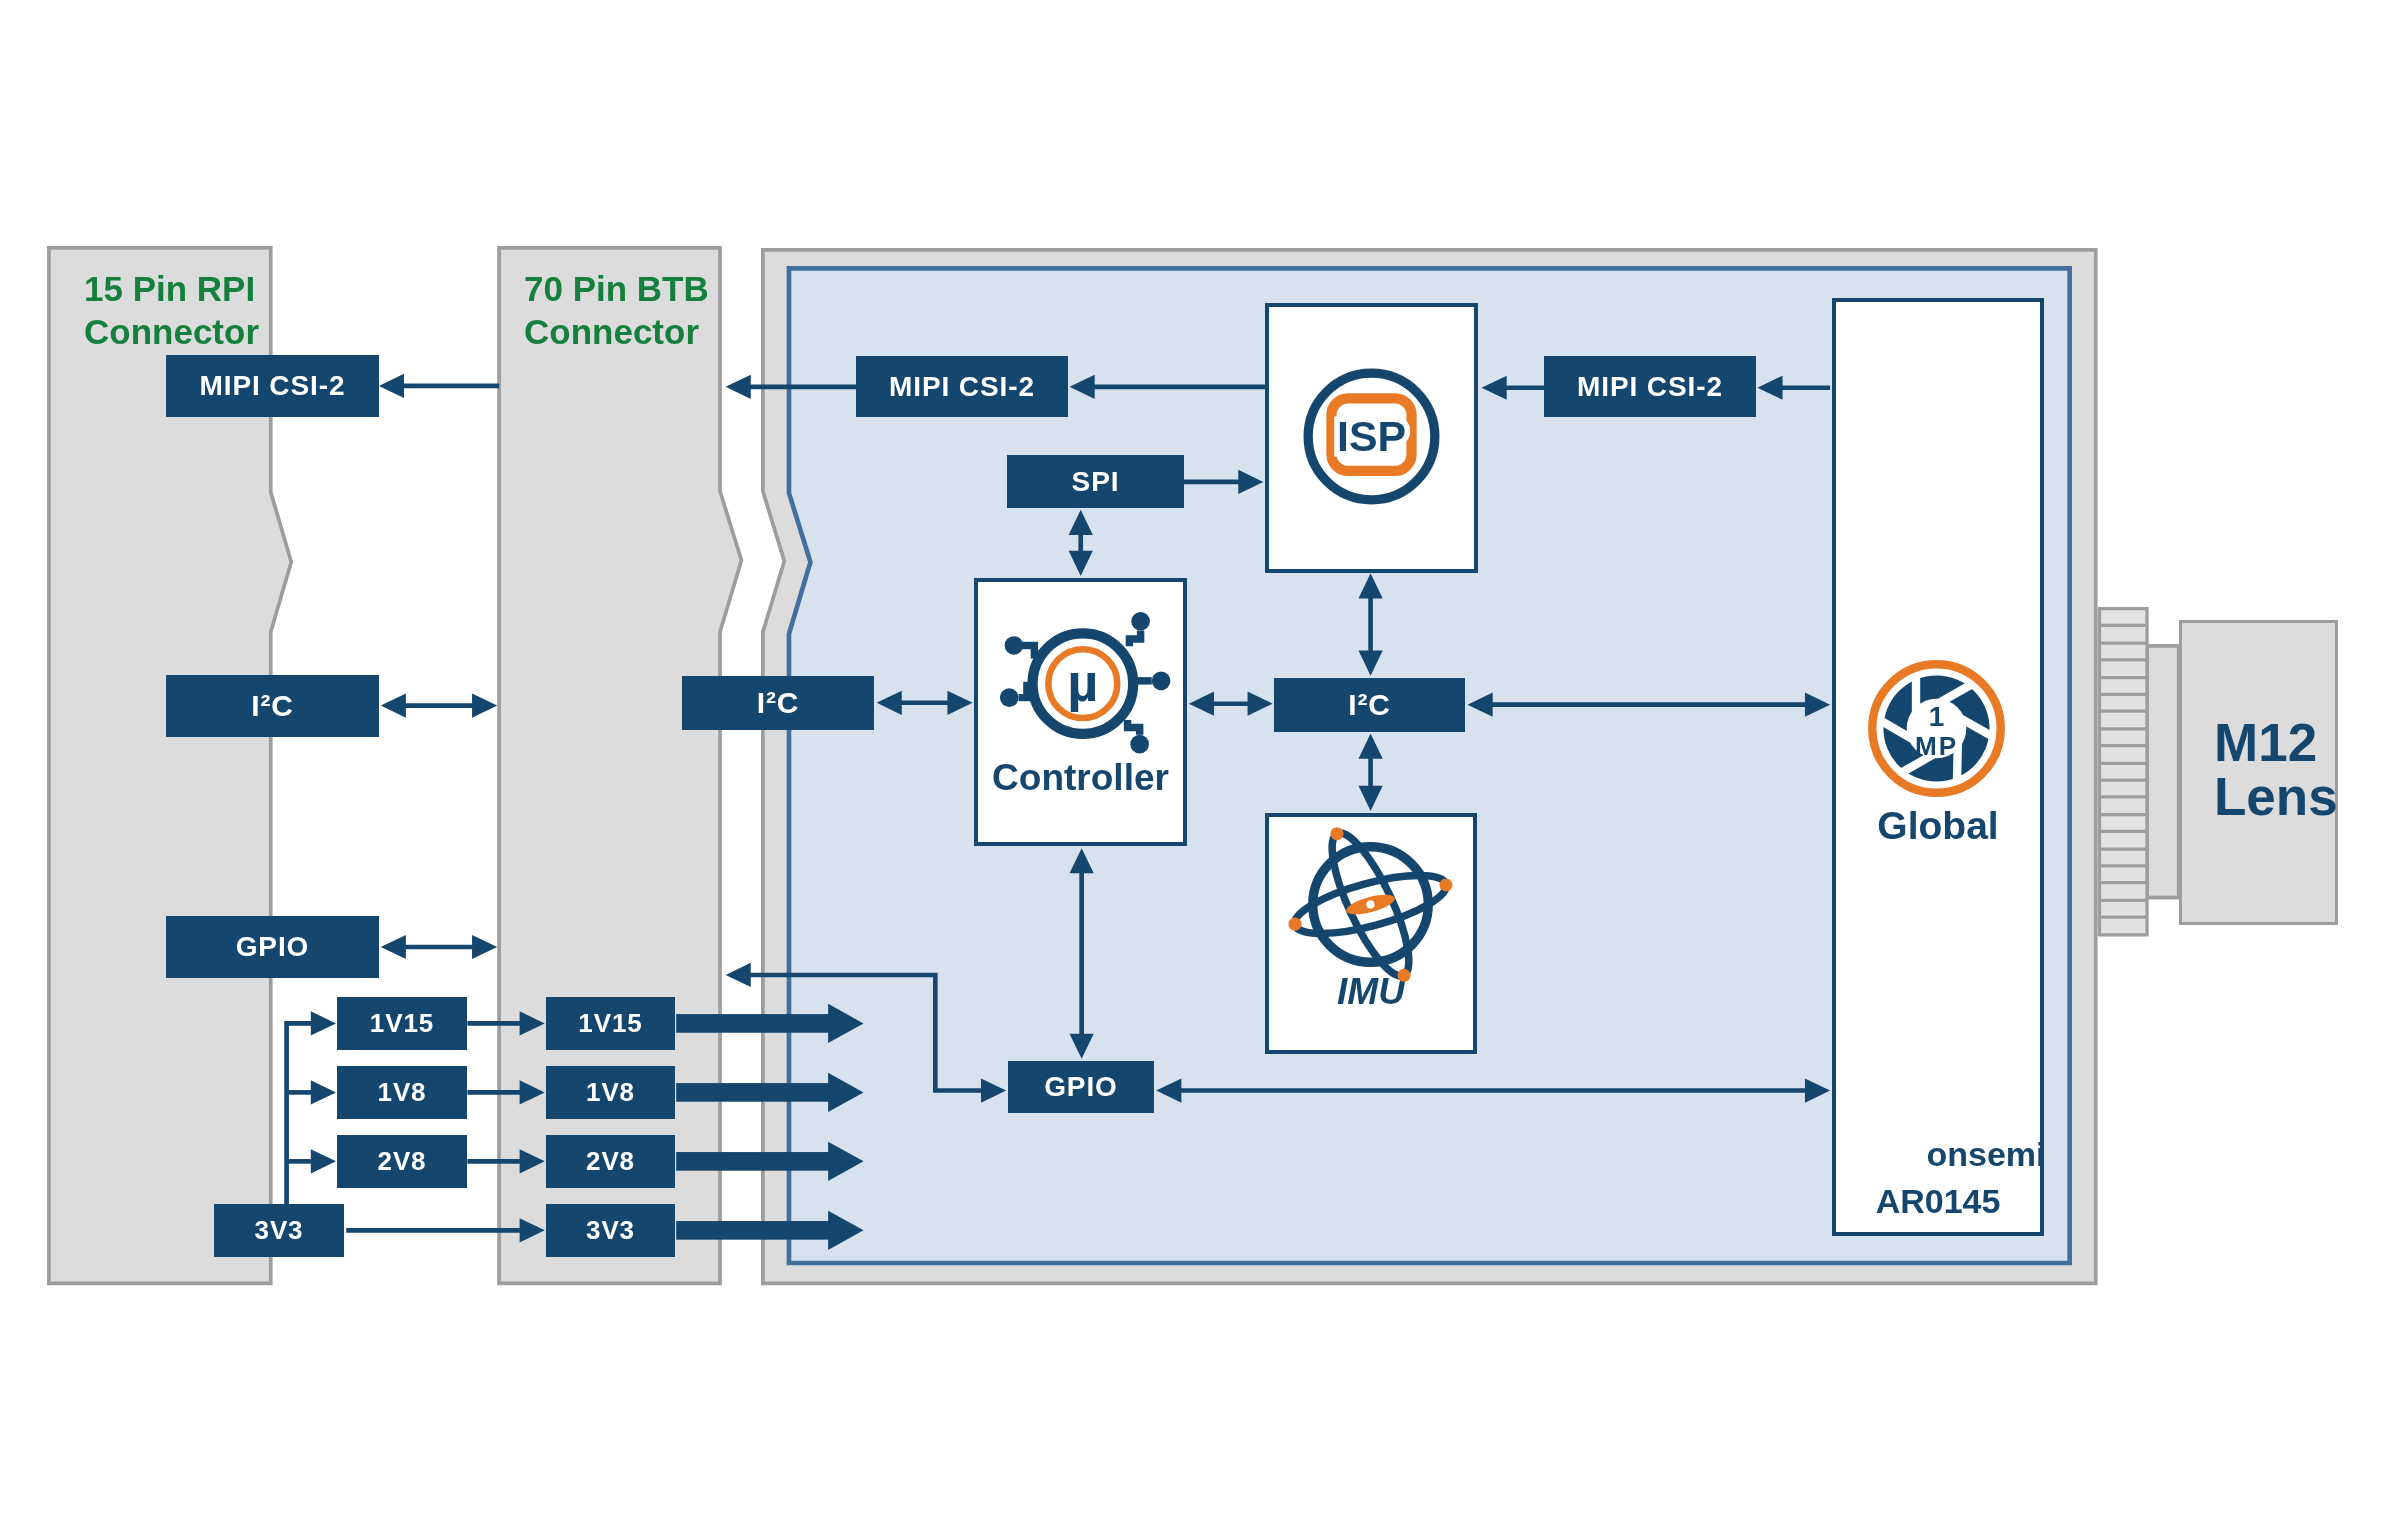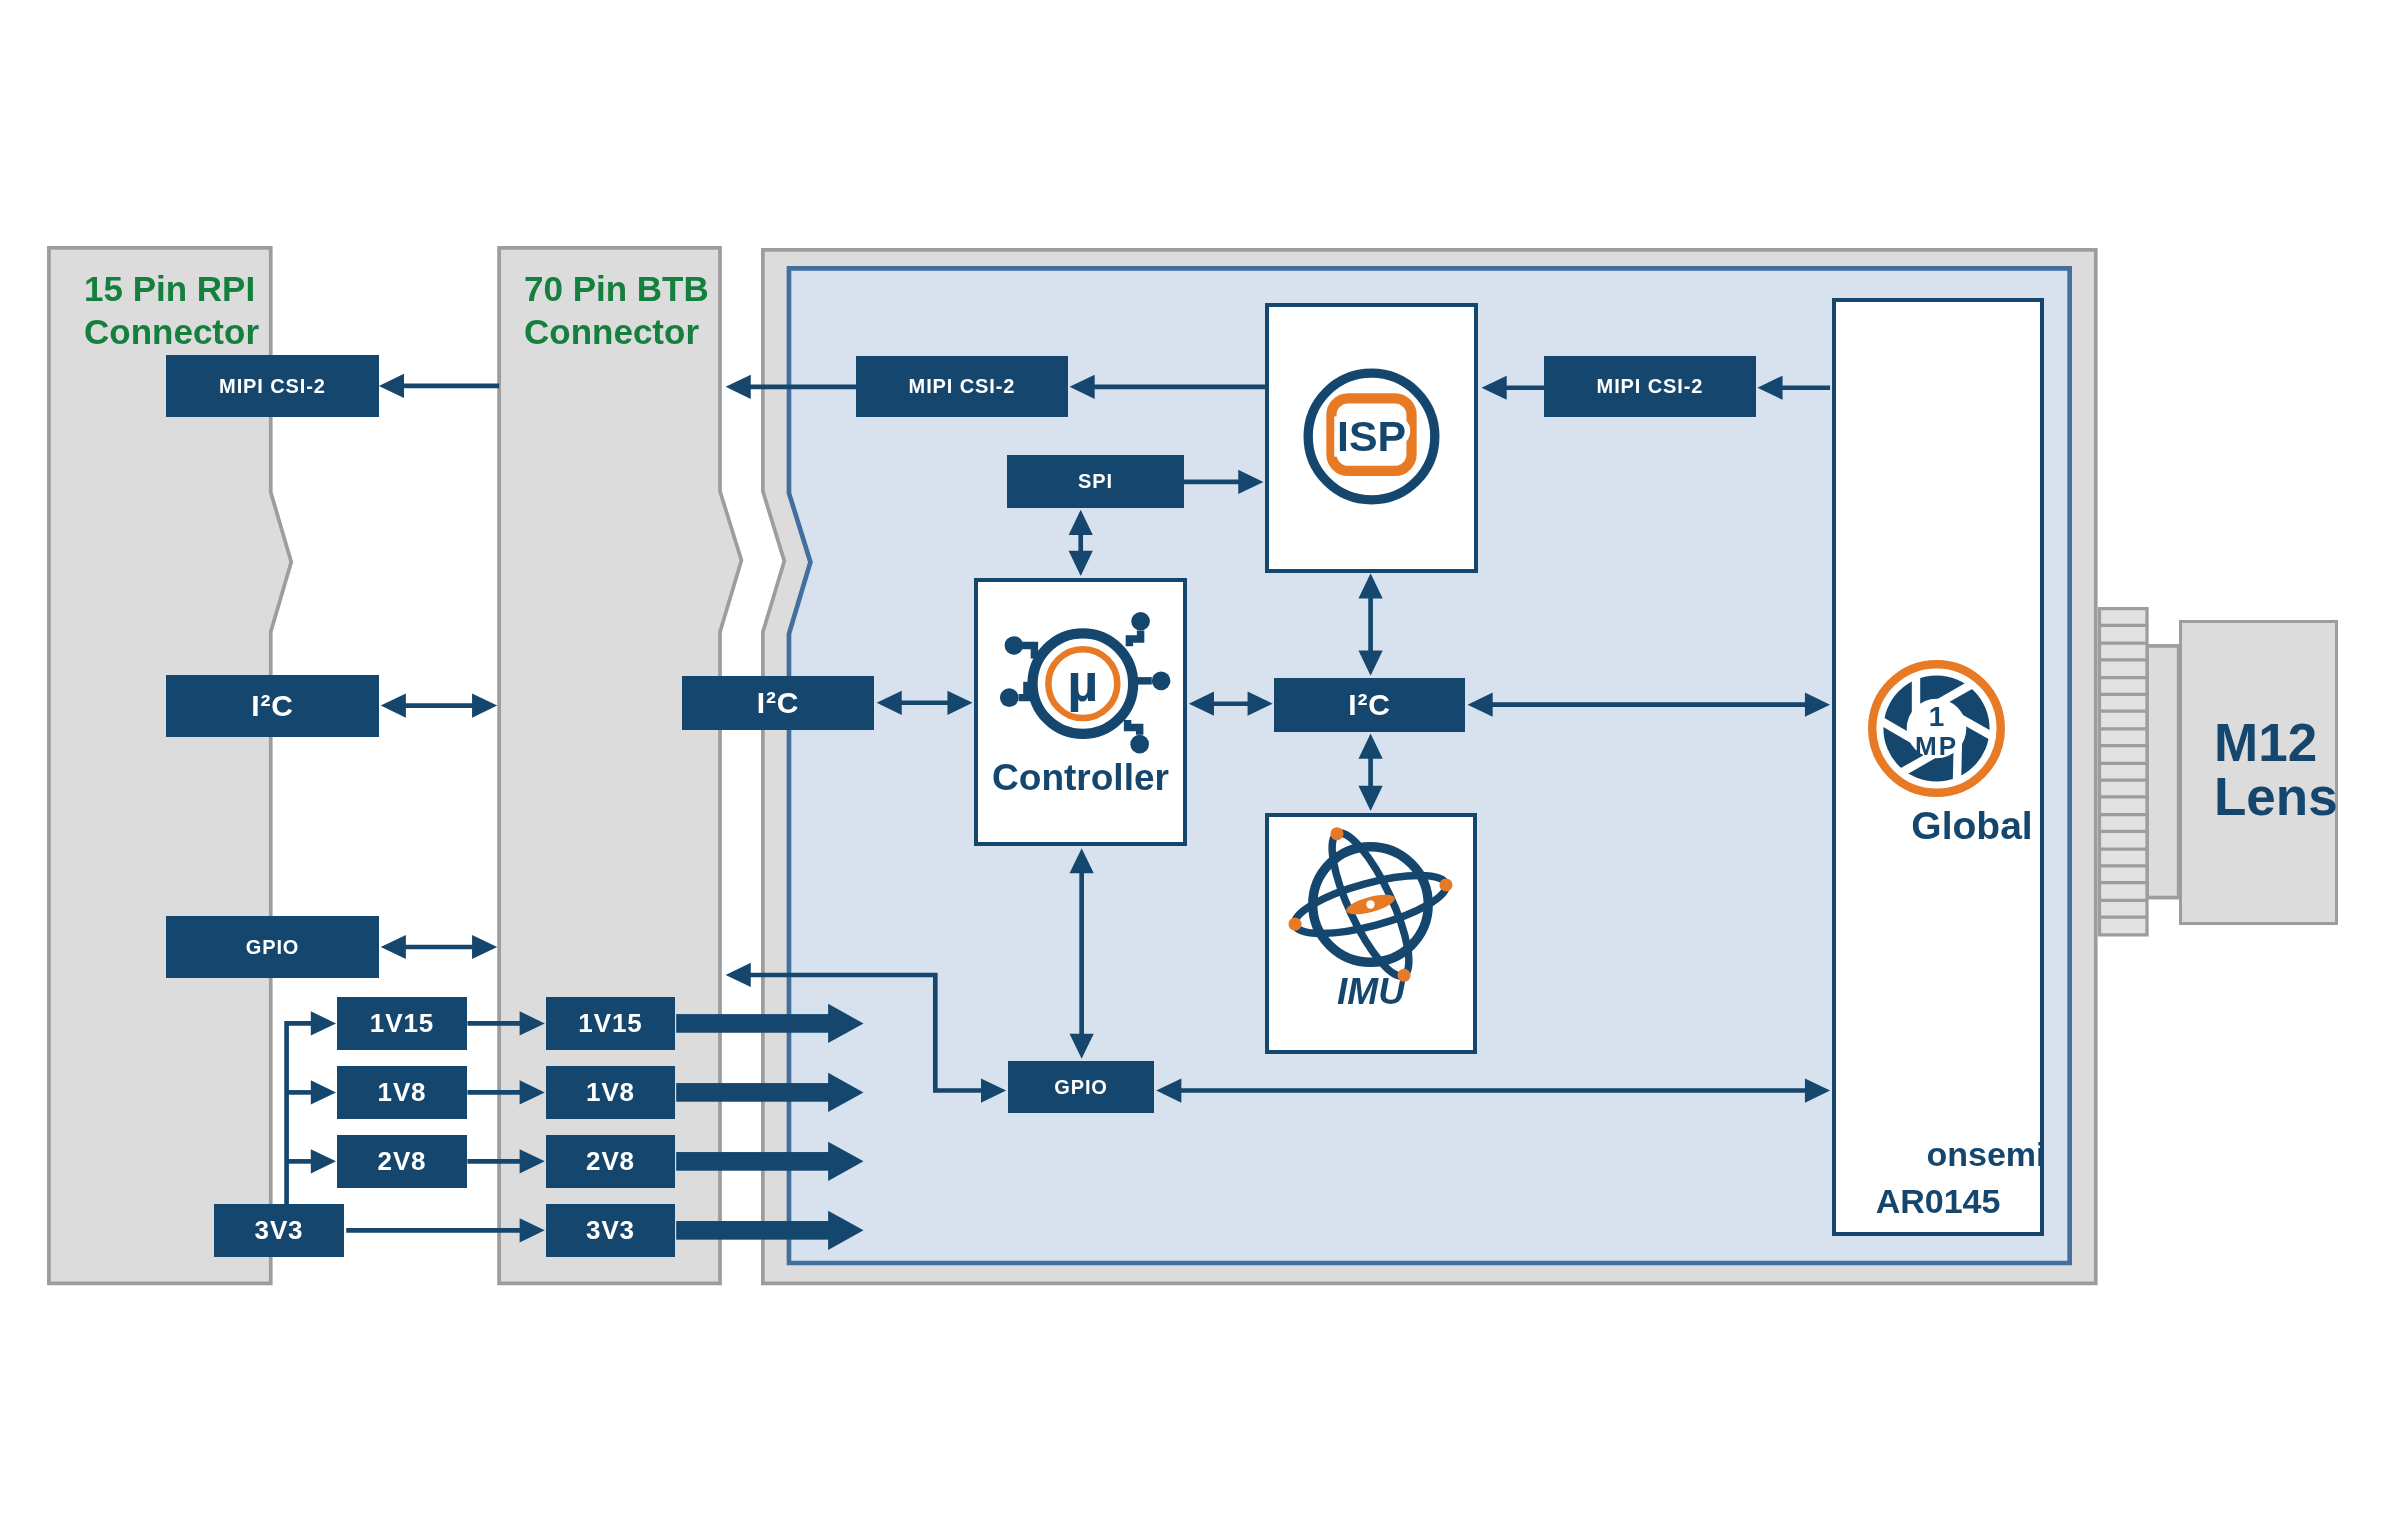--- a/index.html
+++ b/index.html
@@ -4,21 +4,21 @@
 <style>
   html,body{margin:0;padding:0;background:#fff;}
   .canvas{
     position:relative;width:2387px;height:1537px;background:#ffffff;
     font-family:"Liberation Sans", sans-serif;overflow:hidden;
   }
   svg.layer{position:absolute;left:0;top:0;}
   .blk{
     position:absolute;background:#15466e;color:#ffffff;
     display:flex;align-items:center;justify-content:center;
-    font-weight:bold;font-size:20px;letter-spacing:0.9px;
+    font-weight:bold;font-size:28px;letter-spacing:0.9px;
     box-sizing:border-box;
   }
   .wbox{
     position:absolute;background:#ffffff;border:4.7px solid #15466e;
     box-sizing:border-box;
   }
   .graybox{
     position:absolute;background:#dcdcdc;border:3.7px solid #9d9d9d;
     box-sizing:border-box;
   }
@@ -189,21 +189,21 @@
   <div class="blk" style="left:1008px;top:1061px;width:146px;height:52px;">GPIO</div>
   <div class="blk" style="left:1544px;top:356px;width:212px;height:61px;">MIPI CSI-2</div>
 
   <div class="wbox" style="left:1265px;top:303px;width:213px;height:270px;"></div>
   <div class="wbox" style="left:974px;top:578px;width:213px;height:268px;"></div>
   <div class="wbox" style="left:1265px;top:813px;width:212px;height:241px;"></div>
   <div class="wbox" style="left:1832px;top:298px;width:212px;height:938px;"></div>
 
   <div class="lbl" style="left:974px;top:757px;width:213px;font-size:37px;">Controller</div>
   <div class="lbl" style="left:1265px;top:971px;width:212px;font-size:37px;font-style:italic;">IMU</div>
-  <div class="lbl" style="left:1832px;top:804px;width:212px;font-size:39px;padding-left:34px;">Global</div>
+  <div class="lbl" style="left:1832px;top:804px;width:212px;font-size:39px;">Global</div>
   <div class="lbl" style="left:1832px;top:1135px;width:212px;font-size:34px;padding-left:48px;">onsemi</div>
   <div class="lbl" style="left:1832px;top:1182px;width:212px;font-size:34px;">AR0145</div>
 
   <div class="graybox" style="left:2179px;top:620px;width:159px;height:305px;"></div>
   <div class="lbl" style="left:2214px;top:716px;width:117px;font-size:53px;line-height:54px;text-align:left;">M12 Lens</div>
 
   <svg class="icon-svg" style="left:1297px;top:362px;" width="149" height="149" viewBox="0 0 160 160">
     <circle cx="80" cy="80" r="68" fill="#ffffff" stroke="#15466e" stroke-width="10"></circle>
     <rect x="37" y="39" width="86" height="78" rx="18" fill="none" stroke="#e87a25" stroke-width="11"></rect>
     <text x="80" y="96" text-anchor="middle" font-size="46" font-weight="bold" fill="#15466e" style="paint-order:stroke;stroke:#ffffff;stroke-width:12;">ISP</text>

